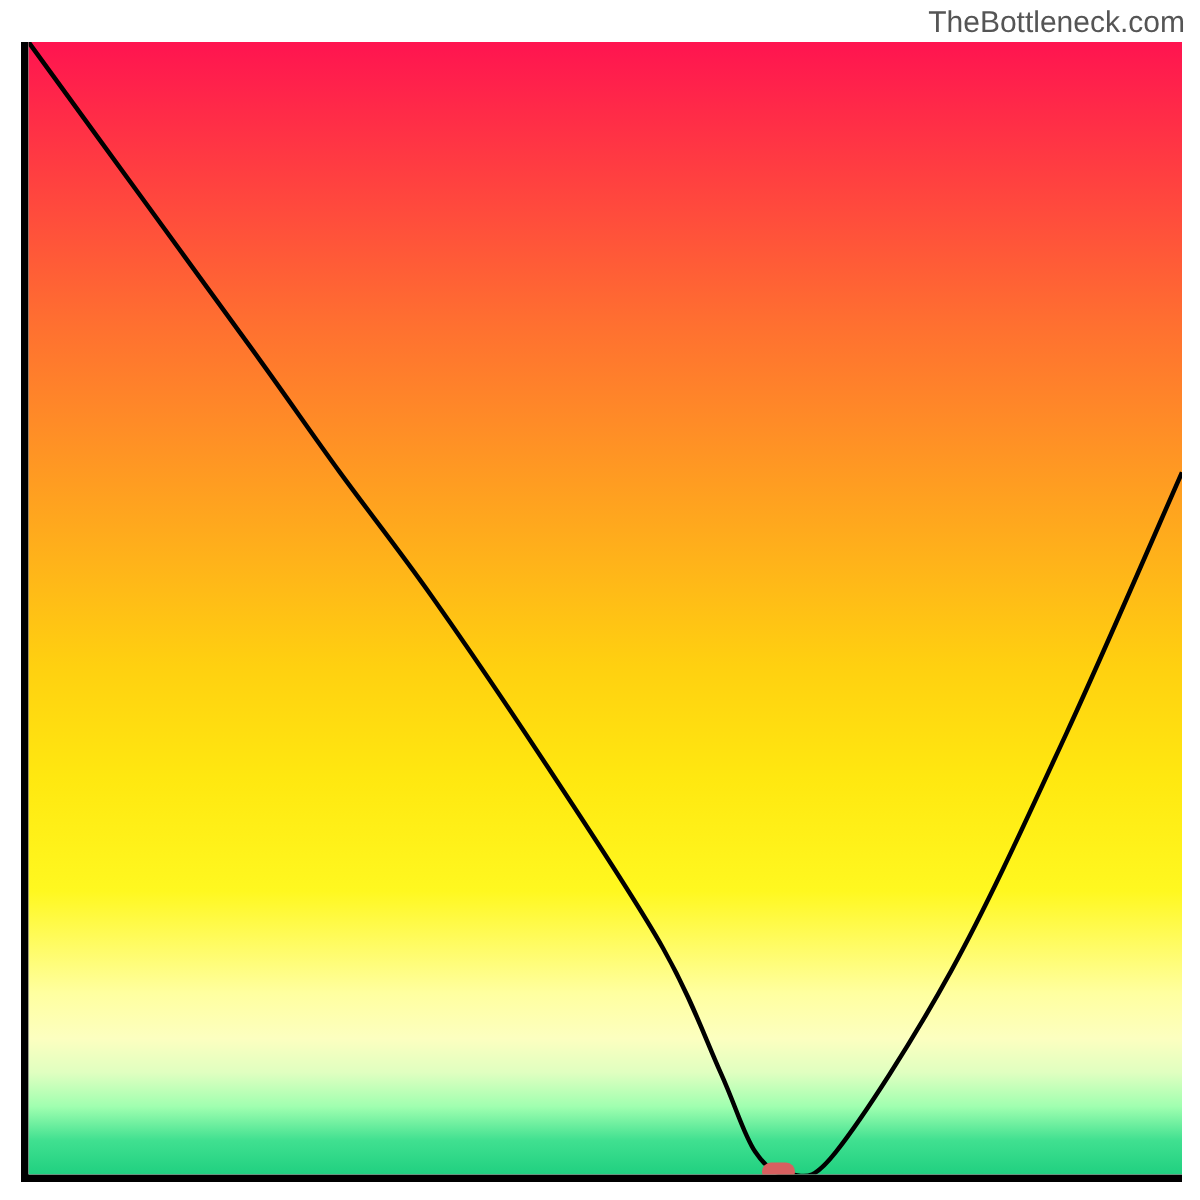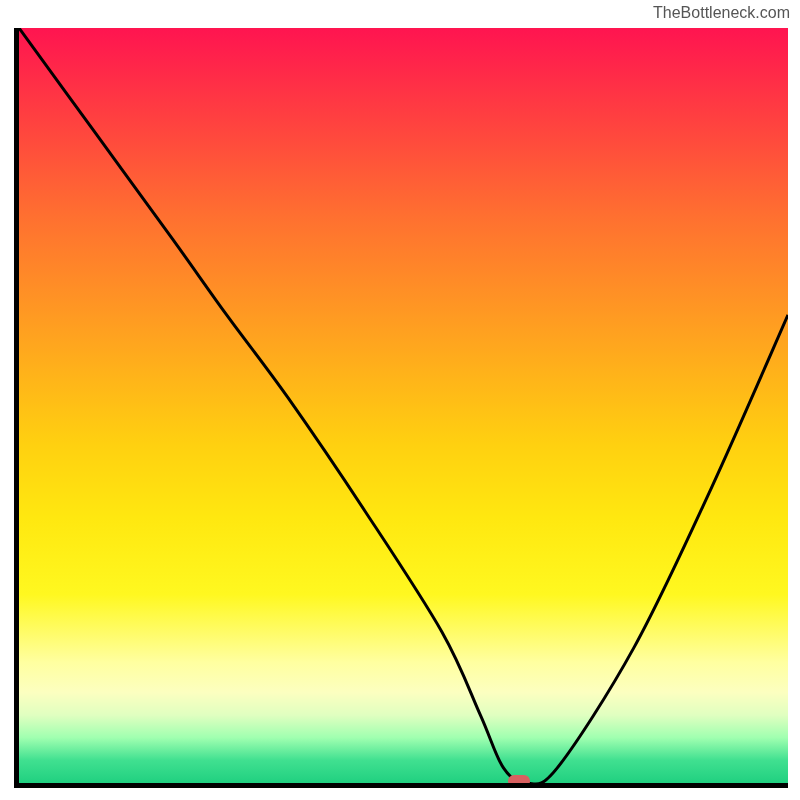--- a/index.html
+++ b/index.html
@@ -13,21 +13,21 @@
   }
   .container {
     width: 800px;
     height: 800px;
     position: relative;
   }
   .watermark {
     position: absolute;
     top: 4px;
     right: 10px;
-    font-size: 16px;
+    font-size: 20px;
     color: #555555;
     font-family: Arial, Helvetica, sans-serif;
     z-index: 10;
   }
   .chart-area {
     position: absolute;
     left: 14px;
     top: 28px;
     width: 774px;
     height: 760px;

